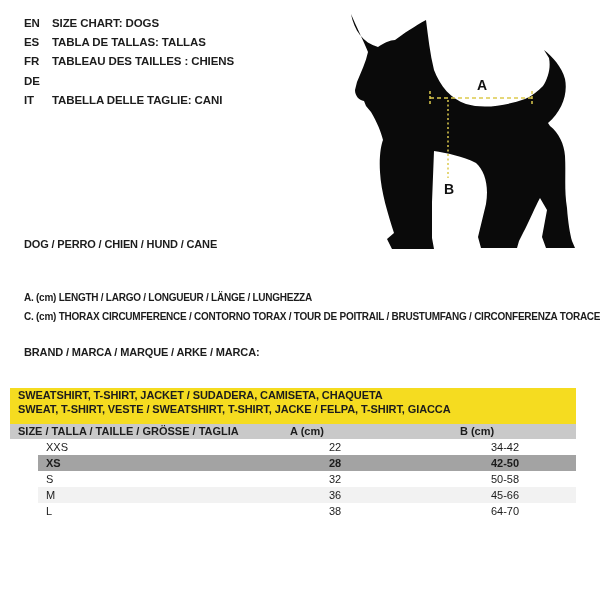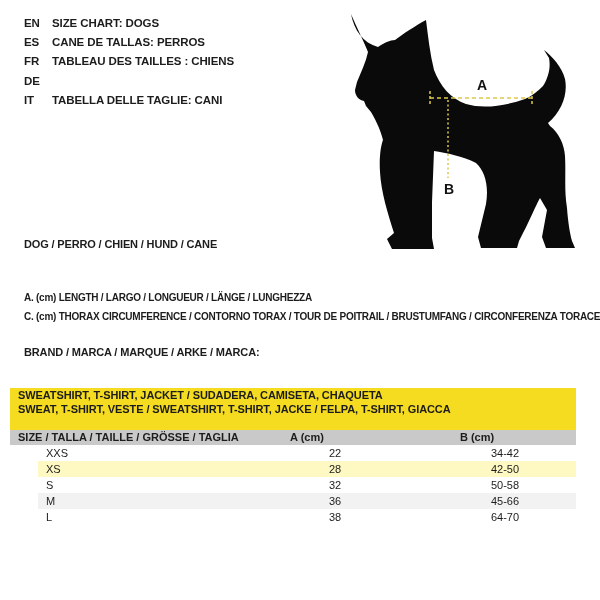--- a/index.html
+++ b/index.html
@@ -19,38 +19,38 @@
   
   .caption{left:24px;font-size:11px;font-weight:600;letter-spacing:-0.15px;white-space:nowrap;}
   .caption.small{font-size:10px;letter-spacing:-0.25px;}
 
   
   .dog-figure{left:335px;top:2px;width:260px;height:260px;}
   .marker-label{font:700 14px "Liberation Sans","DejaVu Sans",sans-serif;fill:#111111;}
 
   
   .size-table{left:10px;top:388px;width:566px;font-size:11px;}
-  .banner{padding:1px 0 14px 8px;line-height:13.5px;font-weight:800;letter-spacing:-0.1px;}
+  .banner{padding:1px 0 8px 8px;line-height:13.5px;font-weight:800;letter-spacing:-0.1px;}
   .trow{display:grid;grid-template-columns:212px 170px 170px 1fr;align-items:center;height:16px;line-height:16px;white-space:nowrap;}
   .trow .c1{padding-left:8px;}
   .trow .c2,.trow .c3{text-align:center;}
   .thead{height:15px;line-height:15px;font-weight:600;}
   .trow.body{font-weight:500;margin-left:28px;}
 </style>
 </head>
 <body>
 
 <div class="abs lang-list">
   <div class="lang-row">
     <span class="lang-code">EN</span>
     <span>SIZE CHART: DOGS</span>
   </div>
   <div class="lang-row">
     <span class="lang-code">ES</span>
-    <span>CANE DE TALLAS: PERROS</span>
+    <span>TABLA DE TALLAS: TALLAS</span>
   </div>
   <div class="lang-row">
     <span class="lang-code">FR</span>
     <span>TABLEAU DES TAILLES : CHIENS</span>
   </div>
   <div class="lang-row">
     <span class="lang-code">DE</span>
   </div>
   <div class="lang-row">
     <span class="lang-code">IT</span>
@@ -129,21 +129,21 @@
     <span class="c2">A (cm)</span>
     <span class="c3">B (cm)</span>
     <span></span>
   </div>
   <div class="trow body">
     <span class="c1">XXS</span>
     <span class="c2">22</span>
     <span class="c3">34-42</span>
     <span></span>
   </div>
-  <div class="trow body alt" style="background: #fef9c3;">
+  <div class="trow body alt" style="background: #a3a3a3; font-weight: bold;">
     <span class="c1">XS</span>
     <span class="c2">28</span>
     <span class="c3">42-50</span>
     <span></span>
   </div>
   <div class="trow body">
     <span class="c1">S</span>
     <span class="c2">32</span>
     <span class="c3">50-58</span>
     <span></span>

